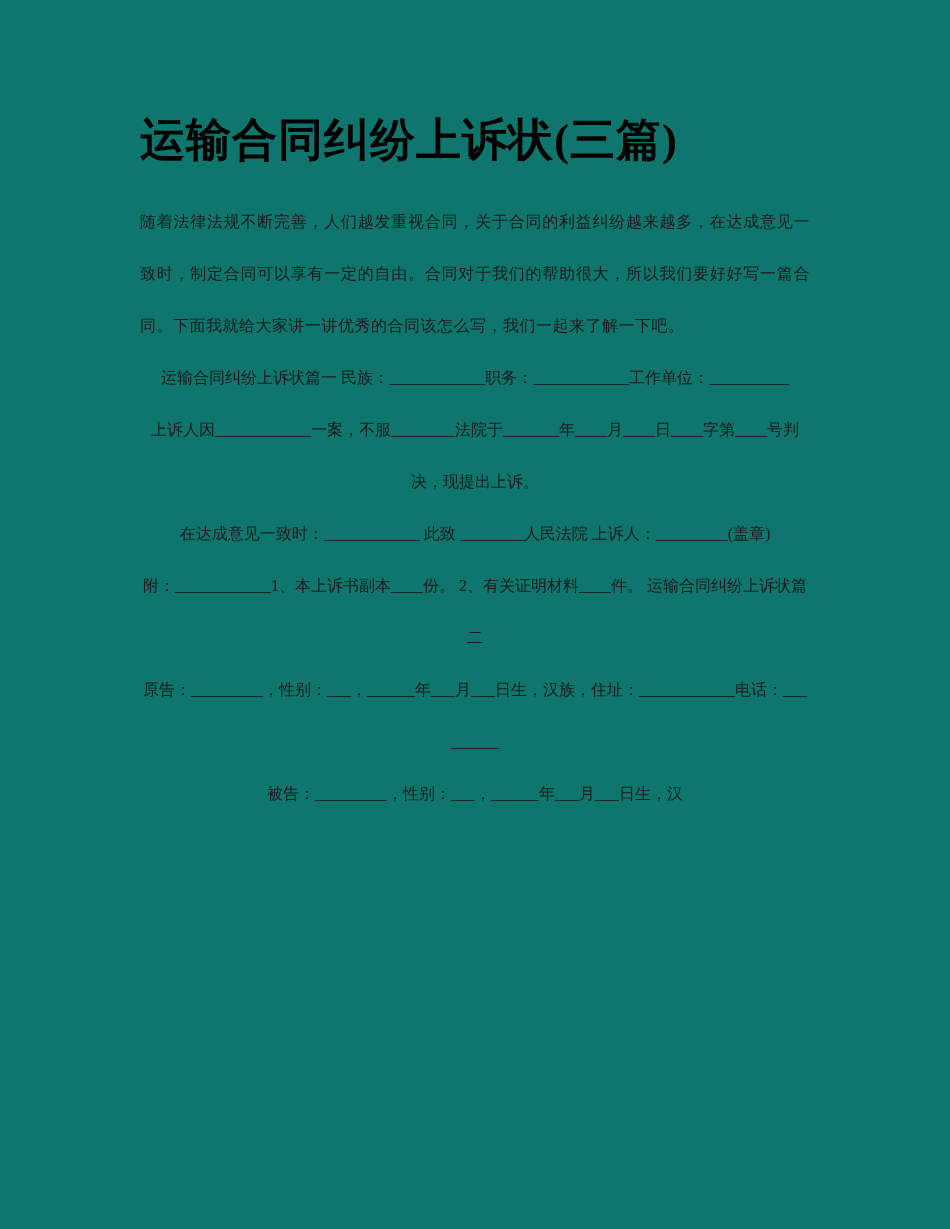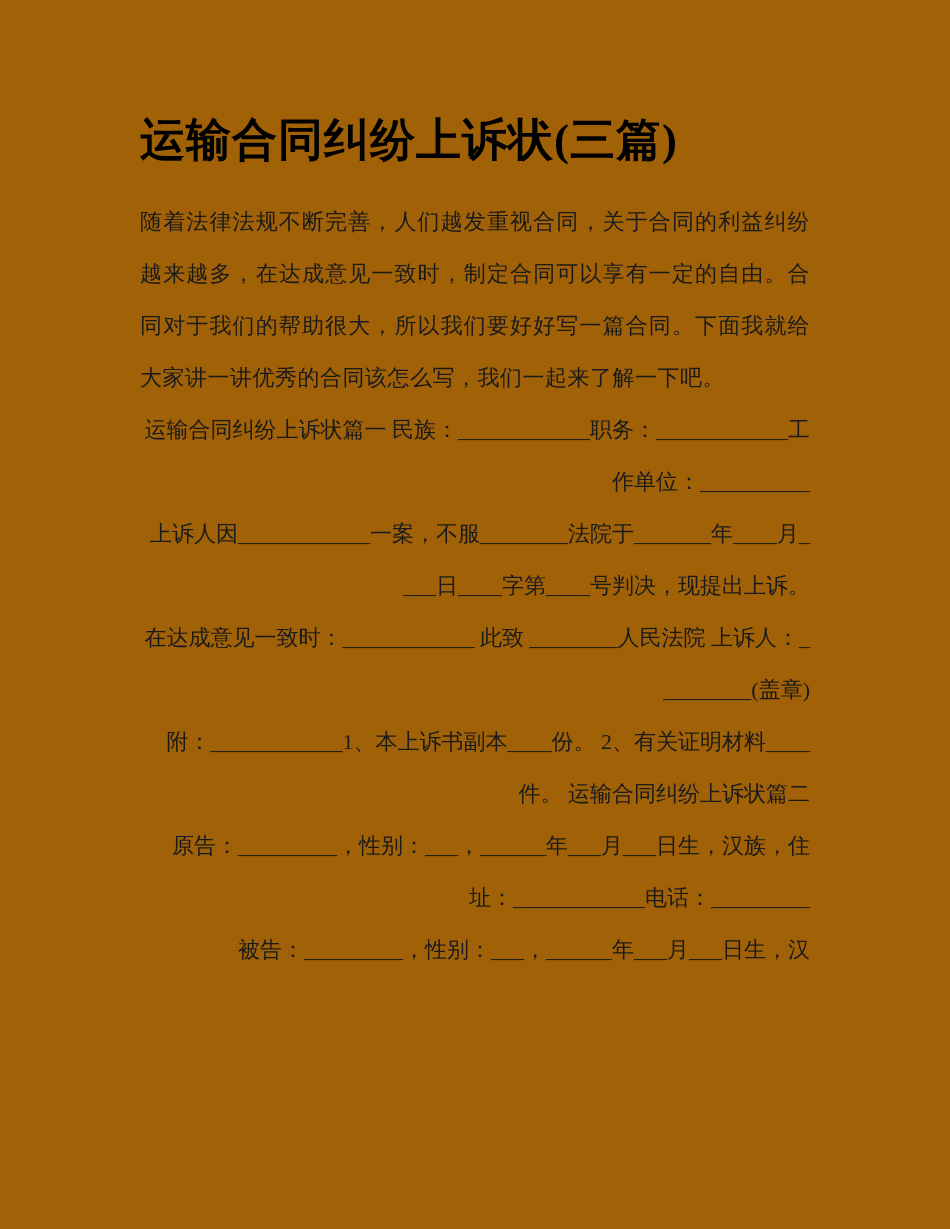--- a/index.html
+++ b/index.html
@@ -10,46 +10,46 @@
   body {
     width: 950px;
     height: 1229px;
     overflow: hidden;
   }
   .page {
     box-sizing: border-box;
     width: 950px;
     height: 1229px;
     padding: 112px 140px 0 140px;
-    background: #a16207;
+    background: #0f766e;
     color: #000000;
     font-family: "Liberation Serif", "DejaVu Serif", serif;
   }
   .doc-title {
     margin: 0 0 28px 0;
     font-size: 45px;
     line-height: 1.25;
     font-weight: bold;
     letter-spacing: 1px;
     color: #000000;
   }
   .para {
     margin: 0;
-    font-size: 22px;
+    font-size: 16px;
     line-height: 52px;
     color: #1a1a1a;
     overflow-wrap: break-word;
     word-break: break-all;
   }
   .para.intro {
     text-align: justify;
     letter-spacing: 0.5px;
   }
   .para.form-line {
-    text-align: right;
+    text-align: center;
     font-family: Liberation Serif, serif;
   }
 </style>
 </head>
 <body>
 
 <div class="page">
   <h1 class="doc-title">运输合同纠纷上诉状(三篇)</h1>
 
   <p class="para intro">随着法律法规不断完善，人们越发重视合同，关于合同的利益纠纷越来越多，在达成意见一致时，制定合同可以享有一定的自由。合同对于我们的帮助很大，所以我们要好好写一篇合同。下面我就给大家讲一讲优秀的合同该怎么写，我们一起来了解一下吧。</p>

